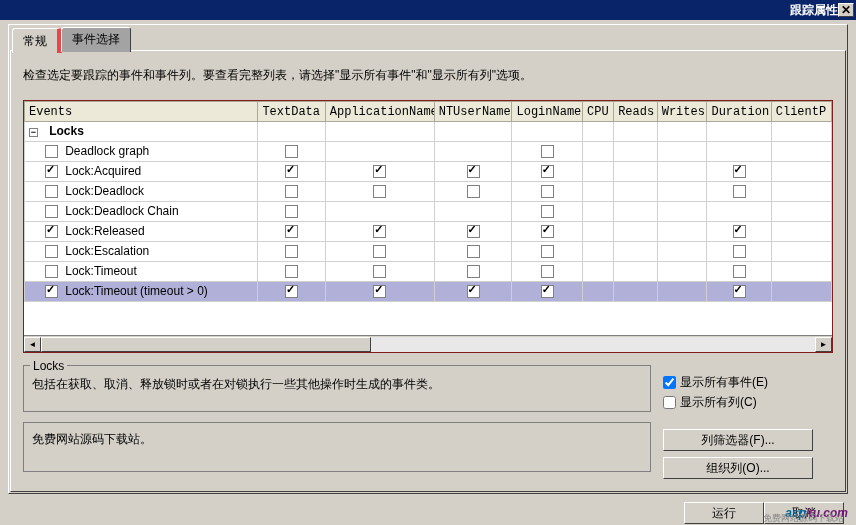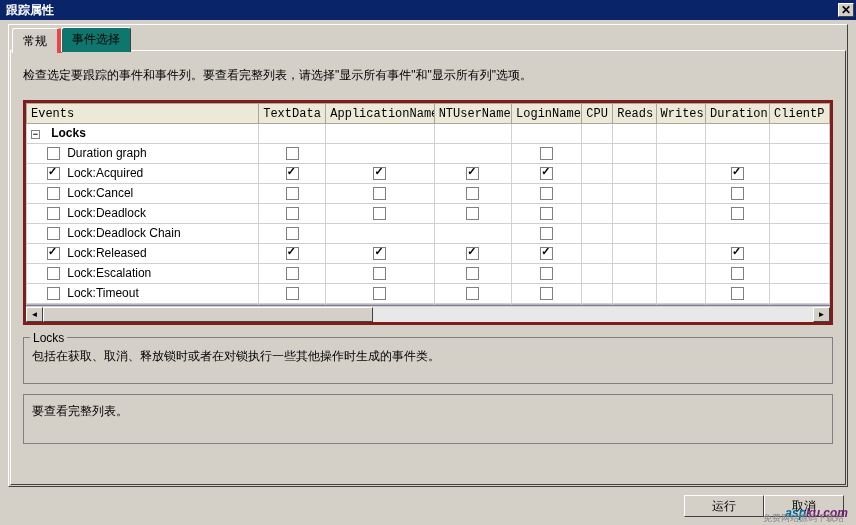--- a/index.html
+++ b/index.html
@@ -1,28 +1,28 @@
 <!DOCTYPE html>
 <html><head>
 <meta charset="utf-8">
 <style>
 *{box-sizing:border-box;margin:0;padding:0;font-family:"SimSun","Microsoft YaHei",Arial,sans-serif;font-size:12px}
 body{background:#d4d0c8;width:856px;height:525px;overflow:hidden}
-.titlebar{background:linear-gradient(#0a246a,#0a246a);height:20px;display:flex;align-items:center;justify-content:space-between;padding:0 2px}
+.titlebar{background:linear-gradient(#0a246a,#0a246a);height:20px;display:flex;align-items:center;justify-content:flex-end;padding:0 2px}
 .titlebar-text{color:#fff;font-weight:bold;padding-left:4px}
 .close-btn{width:16px;height:14px;background:#d4d0c8;border:1px solid #fff;border-right-color:#404040;border-bottom-color:#404040;display:flex;align-items:center;justify-content:center;font-family:Arial;font-size:10px;font-weight:bold;cursor:pointer}
 .dialog-body{padding:4px 8px 8px 8px;height:505px;display:flex;flex-direction:column}
 .tabs{display:flex;margin-bottom:-1px;z-index:2;position:relative;margin-left:2px}
 .tab{padding:3px 10px;background:#d4d0c8;border:1px solid #808080;border-bottom:none;border-top-left-radius:3px;border-top-right-radius:3px;margin-right:-1px;cursor:pointer}
-.tab.active{background:#0f766e;border-color:#fff #404040 #d4d0c8 #fff;padding-bottom:4px;position:relative;top:1px}
+.tab.active{background:#a3a3a3;border-color:#fff #404040 #d4d0c8 #fff;padding-bottom:4px;position:relative;top:1px}
 .tab:not(.active){border-top:1px solid #fff;border-left:1px solid #fff;border-right:5px solid #ef4444;position:relative;top:2px;padding-top:4px;padding-bottom:2px}
 .tab-panel{border:1px solid #fff;border-right-color:#404040;border-bottom-color:#404040;padding:12px;flex:1;display:flex;flex-direction:column;gap:8px}
 .dialog-border{border:1px solid #404040;border-top-color:#fff;border-left-color:#fff;padding:1px;flex:1;display:flex;flex-direction:column}
 .hint{margin:4px 0 8px 0}
-.grid-container{border:3px solid #7f1d1d;background:#fff;height:225px;overflow:hidden;position:relative}
+.grid-container{border:1px solid #7f1d1d;background:#fff;height:253px;overflow:hidden;position:relative}
 .grid{width:100%;border-collapse:collapse;table-layout:fixed}
 .grid th{background:#ece9d8;border:1px solid #aca899;padding:2px 4px;text-align:left;font-weight:normal;font-family:"Courier New",monospace;height:20px;white-space:nowrap;overflow:hidden}
 .grid td{border:1px solid #d0d0d0;padding:1px 4px;height:20px;font-family:"Courier New",monospace;white-space:nowrap;overflow:hidden}
 .grid tr.group td{font-weight:bold}
 .grid tr.selected td{background:#b0b0d8}
 .grid .toggle{display:inline-block;width:9px;height:9px;border:1px solid #808080;text-align:center;line-height:7px;font-size:9px;font-family:Arial;margin-right:4px;background:#fff}
 .cb{width:13px;height:13px;display:inline-block;border:1px solid #808080;background:#fff;position:relative;vertical-align:middle}
 .cb.checked::after{content:"✓";position:absolute;top:-3px;left:0;font-size:11px;font-weight:bold}
 .center{text-align:center}
 .hscroll{height:17px;background:#d4d0c8;border-top:1px solid #808080;display:flex;align-items:center}
@@ -91,53 +91,41 @@
                 <td></td>
                 <td></td>
                 <td></td>
                 <td></td>
                 <td></td>
                 <td></td>
                 <td></td>
                 <td></td>
               </tr>
               <tr>
-                <td class="indent1"><span class="cb"></span> <span>Duration graph</span></td>
+                <td class="indent1"><span class="cb"></span> <span>Deadlock graph</span></td>
                 <td class="center"><span class="cb"></span></td>
                 <td class="center"></td>
                 <td class="center"></td>
                 <td class="center"><span class="cb"></span></td>
                 <td class="center"></td>
                 <td class="center"></td>
                 <td class="center"></td>
                 <td class="center"></td>
                 <td class="center"></td>
               </tr>
               <tr>
                 <td class="indent1"><span class="cb checked"></span> <span>Lock:Acquired</span></td>
                 <td class="center"><span class="cb checked"></span></td>
                 <td class="center"><span class="cb checked"></span></td>
                 <td class="center"><span class="cb checked"></span></td>
                 <td class="center"><span class="cb checked"></span></td>
                 <td class="center"></td>
                 <td class="center"></td>
                 <td class="center"></td>
                 <td class="center"><span class="cb checked"></span></td>
-                <td class="center"></td>
-              </tr>
-              <tr>
-                <td class="indent1"><span class="cb"></span> <span>Lock:Cancel</span></td>
-                <td class="center"><span class="cb"></span></td>
-                <td class="center"><span class="cb"></span></td>
-                <td class="center"><span class="cb"></span></td>
-                <td class="center"><span class="cb"></span></td>
-                <td class="center"></td>
-                <td class="center"></td>
-                <td class="center"></td>
-                <td class="center"><span class="cb"></span></td>
                 <td class="center"></td>
               </tr>
               <tr>
                 <td class="indent1"><span class="cb"></span> <span>Lock:Deadlock</span></td>
                 <td class="center"><span class="cb"></span></td>
                 <td class="center"><span class="cb"></span></td>
                 <td class="center"><span class="cb"></span></td>
                 <td class="center"><span class="cb"></span></td>
                 <td class="center"></td>
                 <td class="center"></td>
@@ -218,21 +206,39 @@
       </div>
     </div>
 
     <div class="bottom-row">
       <div style="flex:1">
         <div class="fieldset desc-box">
           <span class="fieldset-label">Locks</span>
           <div style="padding:6px 0 10px 0">包括在获取、取消、释放锁时或者在对锁执行一些其他操作时生成的事件类。</div>
         </div>
         <div class="fieldset" style="margin-top:10px;height:50px">
-          <div style="padding:4px 0">要查看完整列表。</div>
+          <div style="padding:4px 0">免费网站源码下载站。</div>
+        </div>
+      </div>
+      <div class="options-col">
+        <div class="chk-line">
+          <input type="checkbox" checked="" style="">
+          <span>显示所有事件(E)</span>
+        </div>
+        <div class="chk-line">
+          <input type="checkbox" style="">
+          <span>显示所有列(C)</span>
+        </div>
+        <div class="btn-stack">
+          <div class="btn">
+                <span>列筛选器(F)...</span>
+              </div>
+          <div class="btn">
+                <span>组织列(O)...</span>
+              </div>
         </div>
       </div>
     </div>
 
   </div>
  </div>
  <div class="footer">
    <div class="btn">
         <span>运行</span>
       </div>

